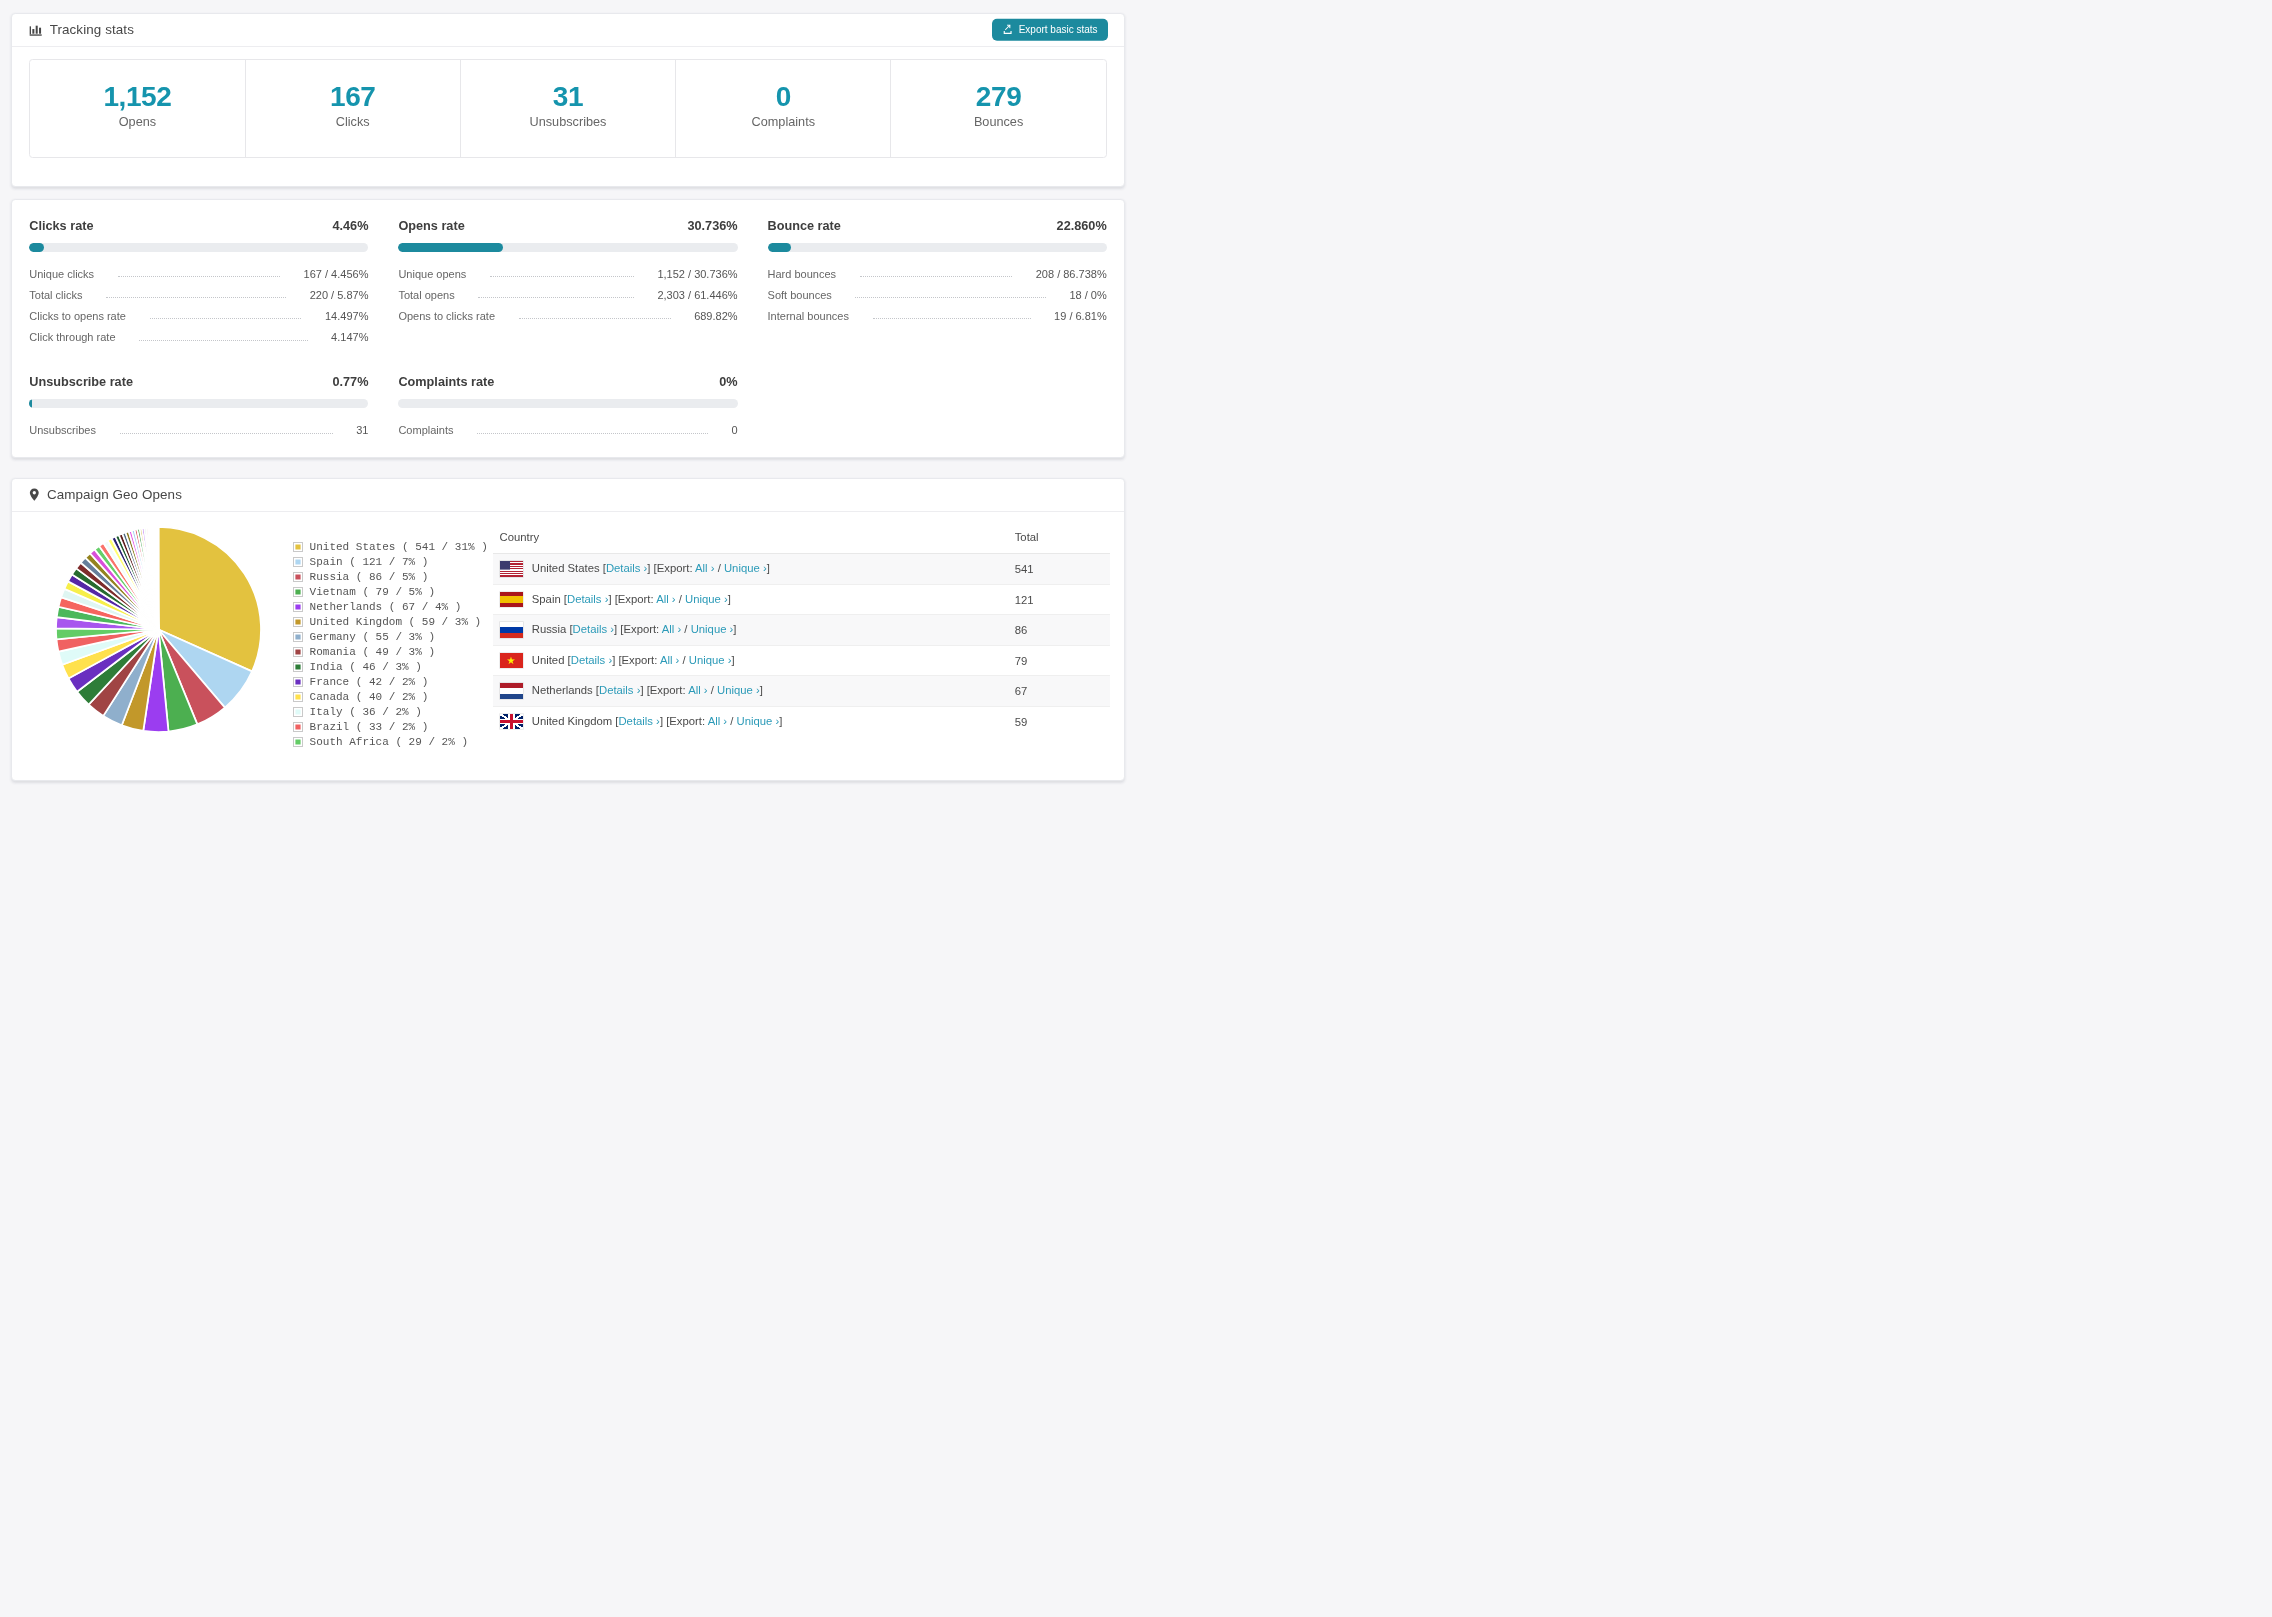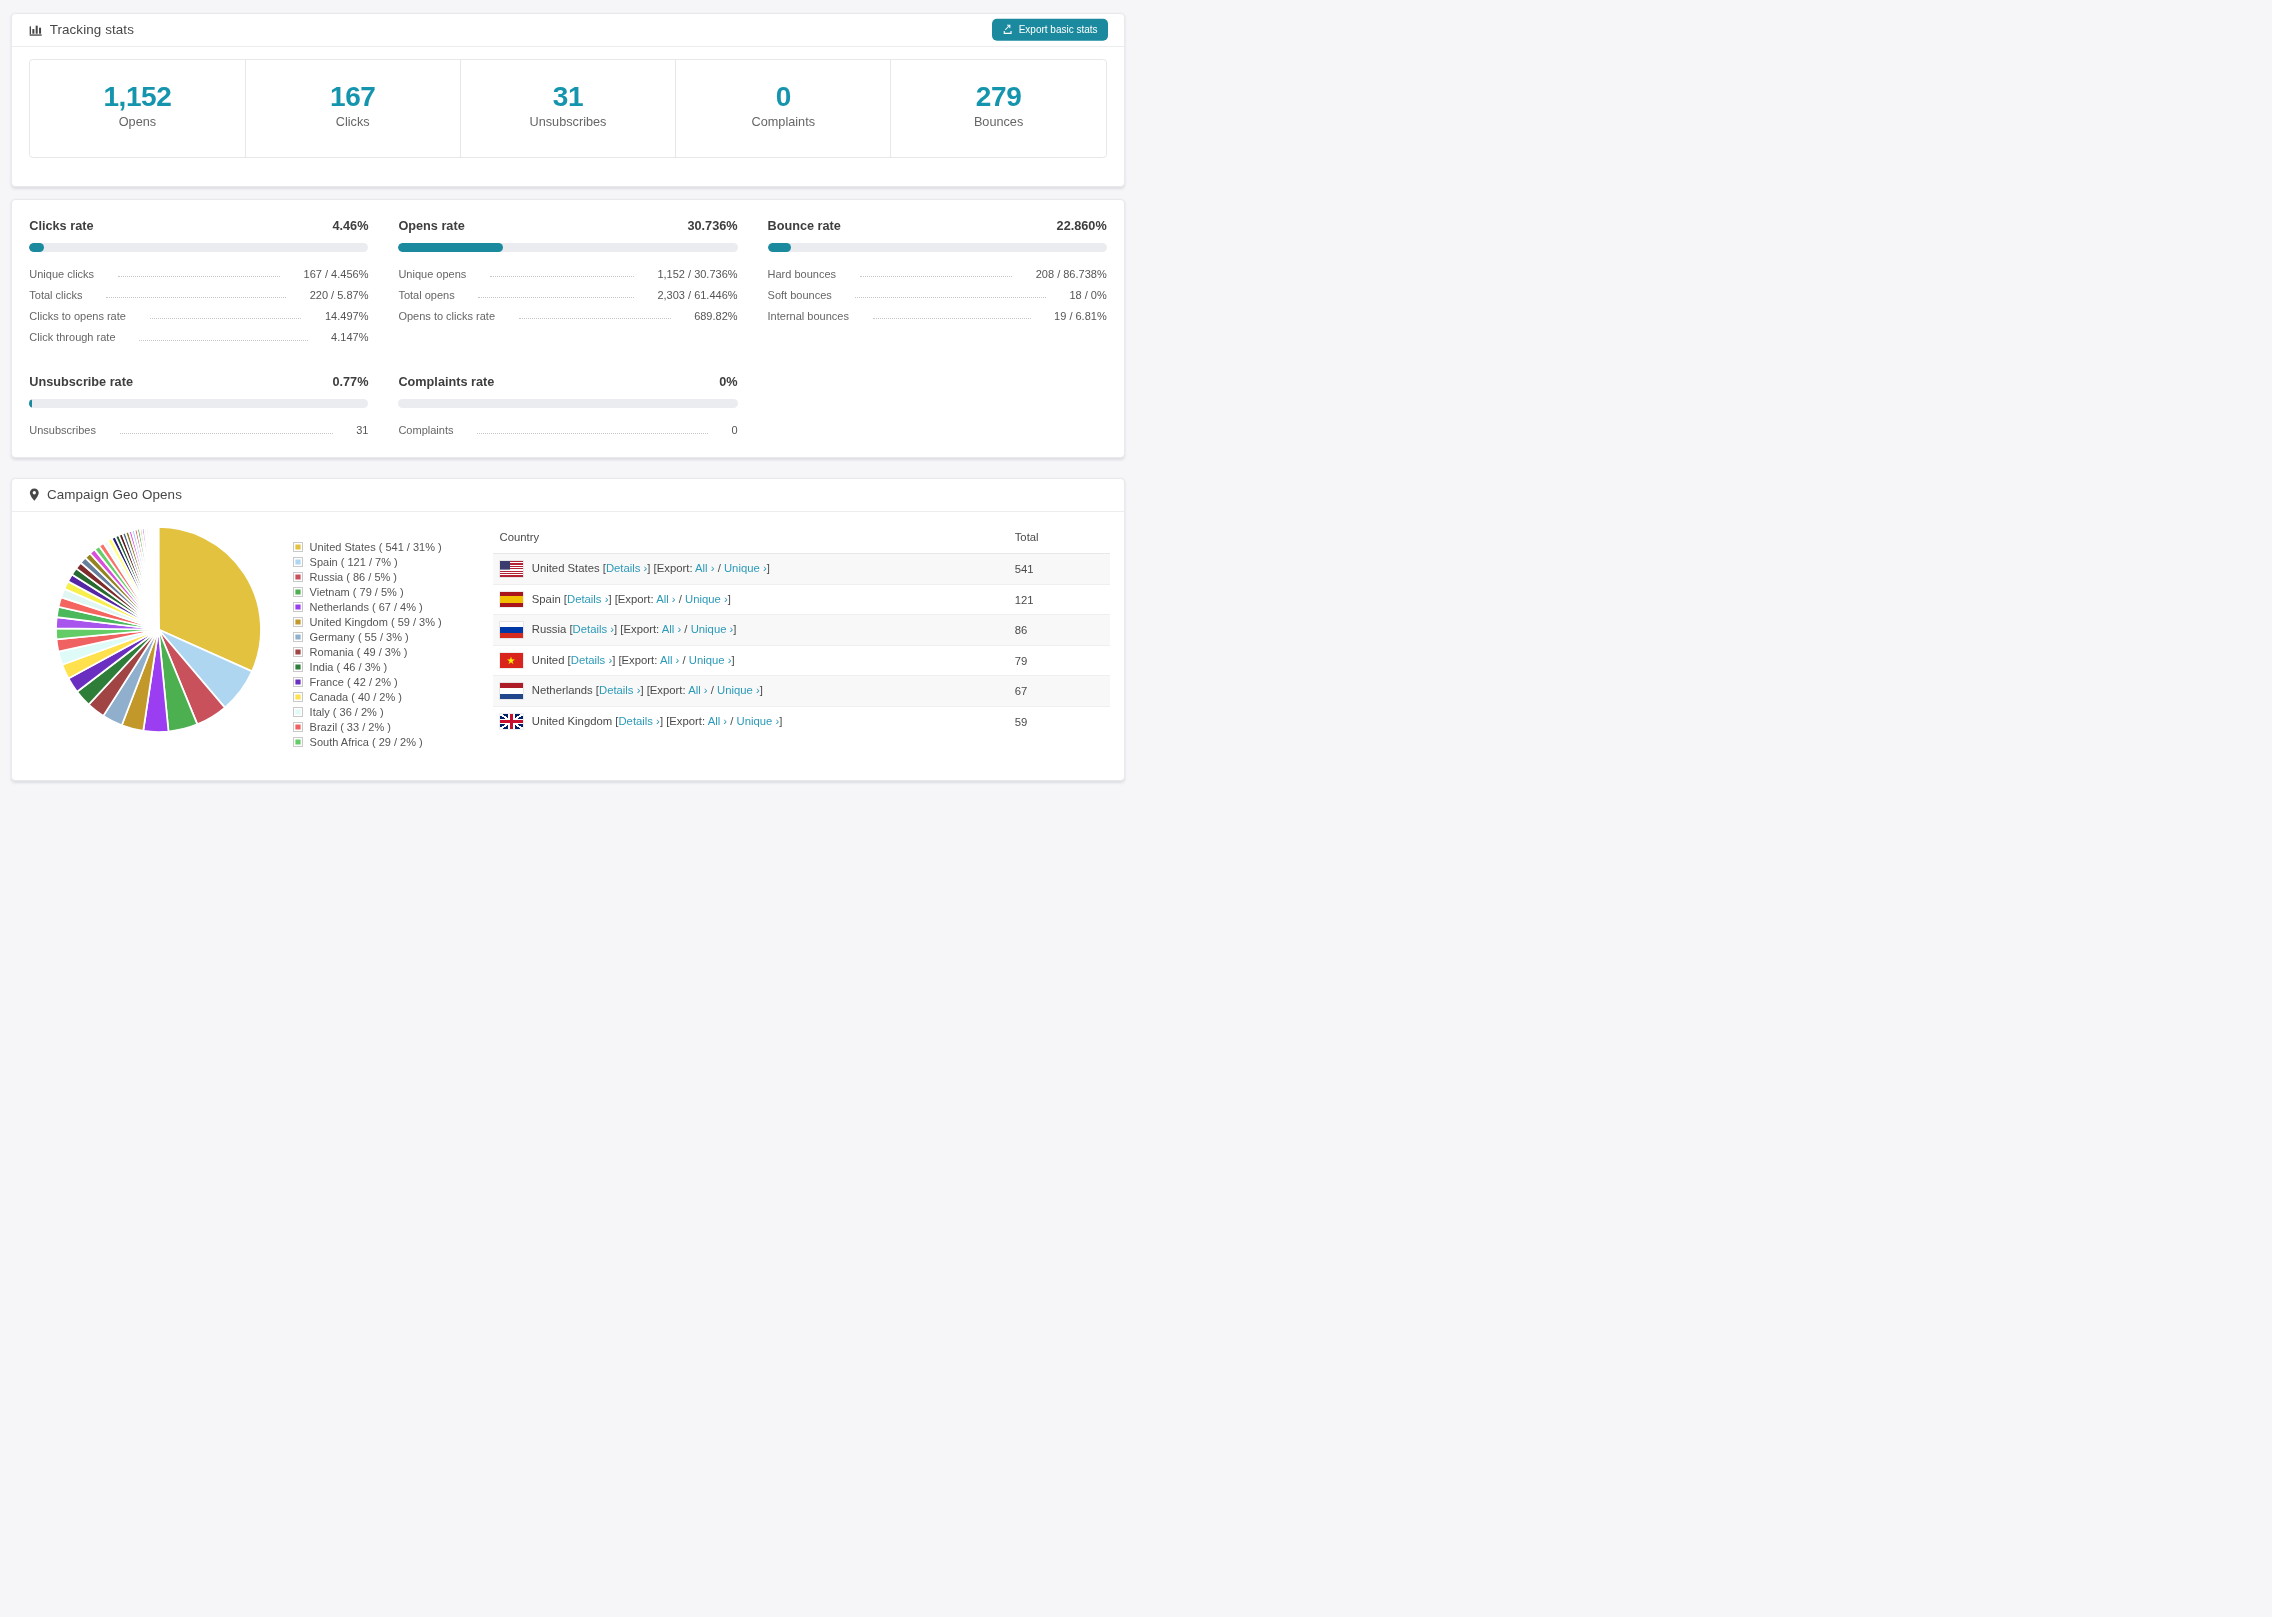--- a/index.html
+++ b/index.html
@@ -40,21 +40,21 @@
   .bar-fill { height:100%; border-radius:5px; }
   .rate-rows { margin-top:16px; }
   .stat-line { display:flex; align-items:flex-end; margin-bottom:9.2px;gap:18px; }
   .sl-label { font-size:11px; color:#666; white-space:nowrap; }
   .leader { flex:1; border-bottom:0.7px dotted #c4c6ca; margin:0 5.6px 2.8px; }
   .sl-value { font-size:11px; color:#555; white-space:nowrap; }
 
   .geo-body { display:flex; align-items:flex-start; padding:2.8px 14px 0 28px; }
   .pie-wrap { margin:8.5px 0 0 11.3px; flex:none; }
   .legend { list-style:none; margin:25.4px 0 0 28px; flex:none; width:180px; }
-  .legend-item { display:flex; align-items:center; height:15px; }
+  .legend-item { display:flex; align-items:center; height:15px;font-family:Liberation Mono, monospace; }
   .swatch { width:10px; height:10px; flex:none; margin-right:7px;
             border:0.7px solid #c9c9c9; box-shadow:inset 0 0 0 1.4px #fff; background-clip:padding-box; }
   .legend-text { font-size:11px; color:#555; white-space:nowrap; }
 
   .table-wrap { flex:1; margin:7px 0 0 20px; }
   table { width:100%; border-collapse:collapse; }
   th { text-align:left; font-weight:400; font-size:11.3px; color:#4a4a4a;
        padding:10px 7px; border-bottom:0.7px solid #e8e8e8; }
   th.total-h { width:102px; }
   td { padding:7px 7px; font-size:11.3px; color:#4a4a4a; vertical-align:middle;

